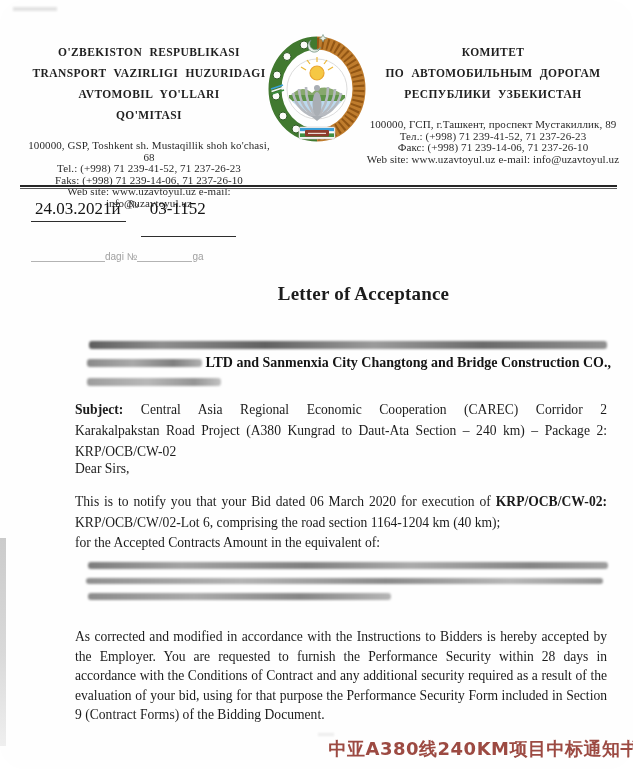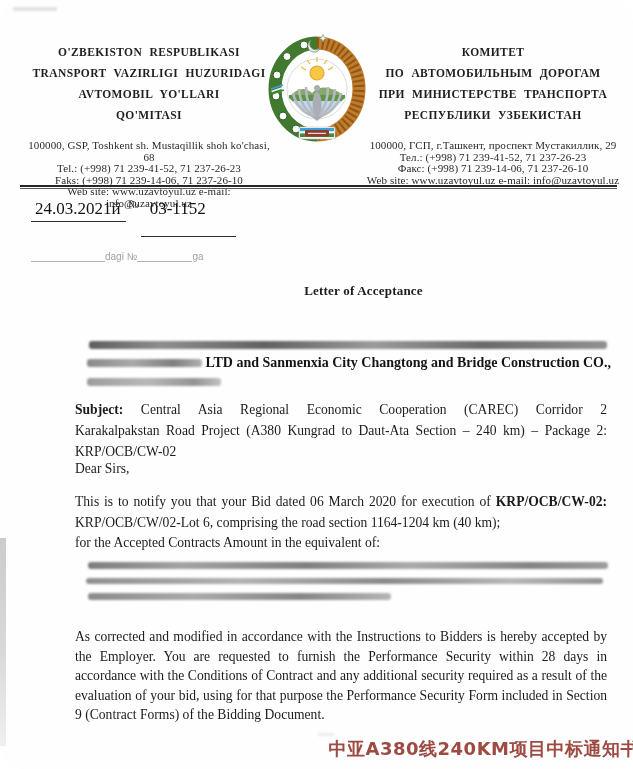--- a/index.html
+++ b/index.html
@@ -25,21 +25,21 @@
   .refblock{position:absolute;left:31px;top:199px;}
   .refline1{display:flex;align-items:flex-start;font-size:17px;color:#141414;}
   .ref-date{border-bottom:1.6px solid #2d2d2d;padding:0 5px 2px 4px;}
   .ref-nosign{font-size:10.5px;padding:0 2px 4px 3px;color:#333;}
   .ref-num{border-bottom:1.6px solid #2d2d2d;padding:0 30px 17px 9px;}
   .refline2{margin-top:13px;font-family:"Liberation Sans",sans-serif;font-size:10px;color:#a0a0a0;display:flex;align-items:flex-end;}
   .u-seg{display:inline-block;border-bottom:1px solid #b3b3b3;height:11px;}
   .u-a{width:74px;} .u-b{width:55px;}
   
   .lTitle{position:absolute;left:75px;top:283px;width:532px;text-align:center;text-indent:45px;
-    font-weight:700;font-size:13px;letter-spacing:.2px;}
+    font-weight:700;font-size:19px;letter-spacing:.2px;}
   .addressee{position:absolute;left:75px;top:341px;width:536px;}
   .blurbar{border-radius:3px;filter:blur(1.1px);}
   .bar-top{margin-left:14px;width:518px;height:8px;
     background:linear-gradient(90deg,#5e5e5e,#8e8e8e 14%,#616161 34%,#9b9b9b 55%,#6a6a6a 76%,#919191 100%);}
   .addr-row{display:flex;align-items:center;margin-top:6px;}
   .bar-seg{width:116px;height:8px;margin-left:12px;margin-right:3px;
     background:linear-gradient(90deg,#8a8a8a,#a9a9a9 40%,#7f7f7f 75%,#b0b0b0);}
   .addr-bold{font-weight:700;font-size:14px;white-space:nowrap;color:#151515;}
   .bar-low{margin-top:7px;margin-left:12px;width:134px;height:8px;
     background:linear-gradient(90deg,#9d9d9d,#b8b8b8 45%,#949494 80%,#c2c2c2);}
@@ -131,24 +131,23 @@
         <rect x="34" y="102.4" width="34" height="3.6" fill="#3f8f43"></rect>
         <rect x="39" y="99" width="24" height="6.5" rx="1" fill="#8e3c2d"></rect>
         <rect x="42" y="101.8" width="18" height="1.2" fill="#e9d9d2"></rect>
       </g>
     </svg>
   </div>
 
   <div class="hblock hright">
     <div class="h-title">КОМИТЕТ</div>
     <div class="h-title">ПО  АВТОМОБИЛЬНЫМ  ДОРОГАМ</div>
-    <div class="h-title">ПРИ  МИНИСТЕРСТВЕ  ТРАНСПОРТА</div>
     <div class="h-title">РЕСПУБЛИКИ  УЗБЕКИСТАН</div>
     <div class="h-addr">
-      <div>100000, ГСП, г.Ташкент, проспект Мустакиллик, 29</div>
+      <div>100000, ГСП, г.Ташкент, проспект Мустакиллик, 89</div>
       <div>Тел.: (+998) 71 239-41-52, 71 237-26-23</div>
       <div>Факс: (+998) 71 239-14-06, 71 237-26-10</div>
       <div>Web site: www.uzavtoyul.uz  e-mail: info@uzavtoyul.uz</div>
     </div>
   </div>
 
   <div class="rule">
     <div class="rule-thin"></div>
   </div>
 

